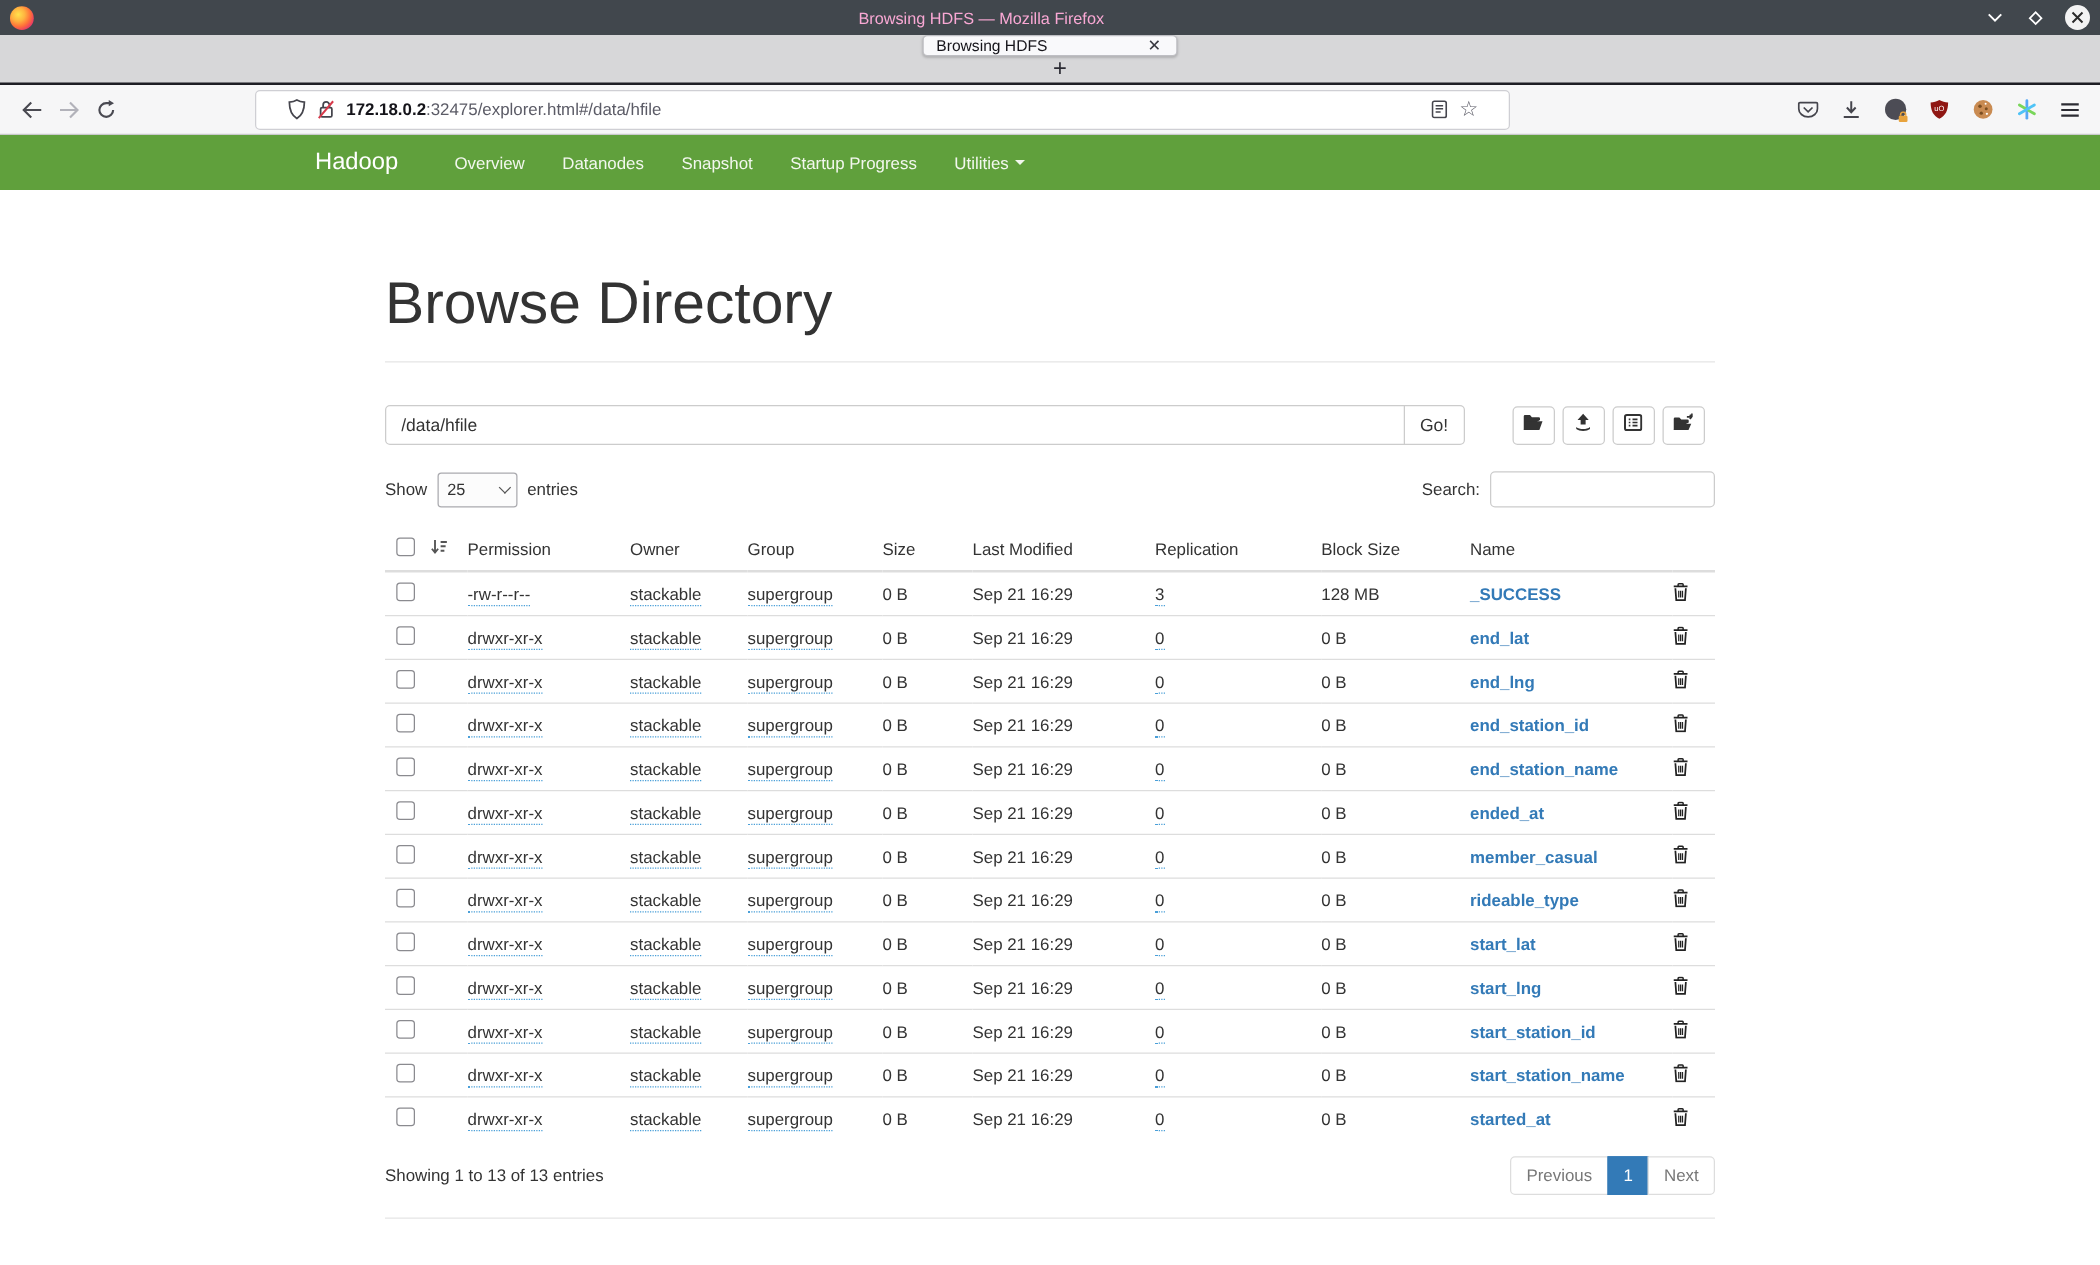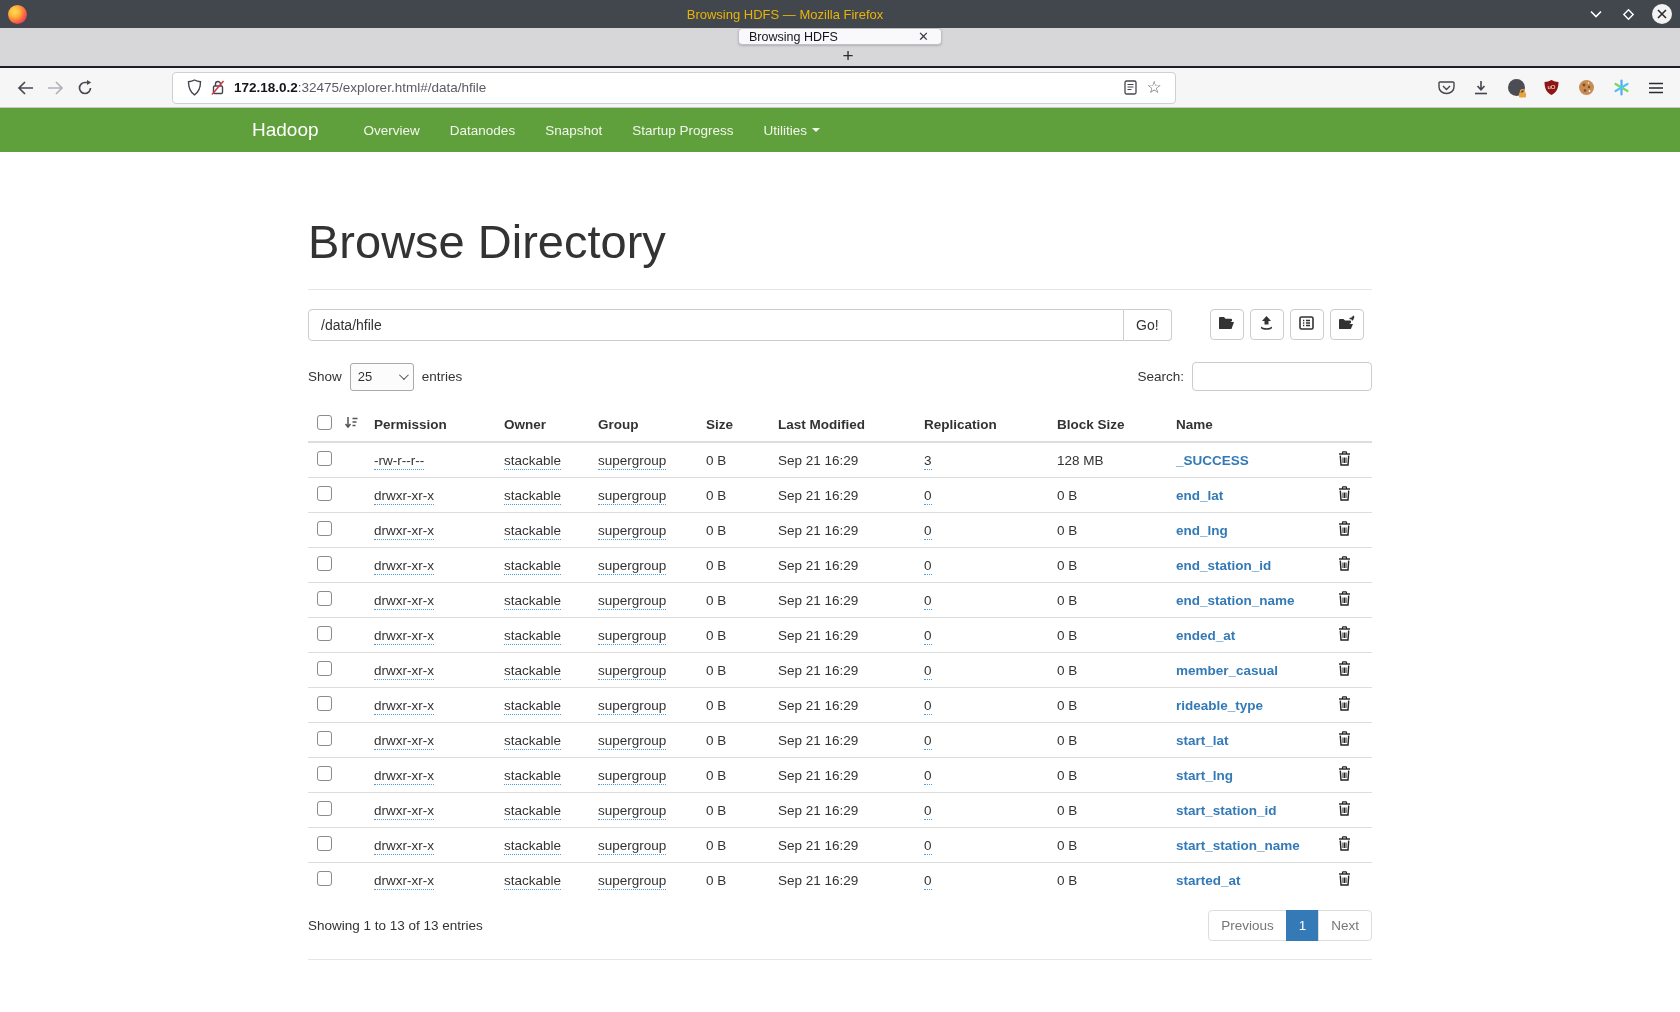--- a/index.html
+++ b/index.html
@@ -2,40 +2,40 @@
 <html><head>
 <meta charset="utf-8">
 <style>
   * { margin:0; padding:0; box-sizing:border-box; }
   html,body { width:1680px; height:1012px; background:#fff; font-family:"Liberation Sans", sans-serif; overflow:hidden; }
 
   
   .titlebar { height:28px; background:#41474d; display:flex; align-items:center; padding:0 8px; position:relative; }
   .ff-logo { width:19px; height:19px; border-radius:50%;
     background:radial-gradient(circle at 35% 35%, #ffe14d 0%, #ffb340 30%, #ff7139 55%, #e3306e 80%, #722291 100%); }
-  .win-title { position:absolute; left:0; right:110px; text-align:center; color:#eab308; font-size:13px; }
+  .win-title { position:absolute; left:0; right:110px; text-align:center; color:#f9a8d4; font-size:13px; }
   .win-controls { margin-left:auto; display:flex; align-items:center; gap:16px; }
   .wc { width:16px; height:16px; display:flex; align-items:center; justify-content:center; color:#fff; }
   .wc svg { display:block; }
   .wc-close { width:20px; height:20px; background:#f3f3f3; border-radius:50%; color:#2b2b2b; }
 
   
   .tabbar { height:40px; background:#d7d7d9; display:flex; align-items:center; padding:0 4px; border-bottom:2px solid #1d1d24;flex-direction:column; }
   .tab { width:204px; height:32px; background:#f9f9fb; border:1px solid #bfbfc4; border-radius:4px; box-shadow:0 1px 2px rgba(0,0,0,.18);
     display:flex; align-items:center; padding:0 10px; }
   .tab-title { font-size:12.5px; color:#15141a; flex:1; white-space:nowrap; overflow:hidden; }
   .tab-close { color:#3a3a42; font-size:13px; padding:0 2px; }
   .newtab-btn { margin-left:16px; color:#2b2b33; font-size:19px; font-weight:400; padding:0 6px; }
 
   
   .toolbar { height:40px; background:#f6f6f7; border-bottom:1px solid #c9c9cc; display:flex; align-items:center; padding:0 10px; }
   .nav-ic { width:30px; height:28px; display:flex; align-items:center; justify-content:center; color:#47474f; font-size:17px; }
   .nav-ic.disabled { color:#b2b2ba; }
-  .urlbar { flex:0 0 auto; width:1004px; height:32px; margin-left:72px; background:#fff; border:1px solid #cfcfd4; border-radius:4px;
-    display:flex; align-items:center; padding:0 9px; }
+  .urlbar { flex:0 0 auto; width:1004px; height:32px; margin-left:104px; background:#fff; border:1px solid #cfcfd4; border-radius:4px;
+    display:flex; align-items:center; padding:0 20px; }
   .urlbar .ic { display:flex; align-items:center; justify-content:center; width:24px; height:24px; }
   .url-text { flex:1; font-size:13.5px; color:#5b5b66; margin-left:4px; white-space:nowrap; overflow:hidden; }
   .url-host { color:#15141a; font-weight:700; }
   .toolbar-right { margin-left:auto; display:flex; align-items:center; gap:7px; }
   .tr-ic { width:28px; height:28px; display:flex; align-items:center; justify-content:center; }
   .circle-ext { width:17px; height:17px; border-radius:50%; background:#4c4c55; position:relative; }
   .circle-ext svg { position:absolute; right:-2px; bottom:-2px; }
   .star-glyph { font-size:17px; color:#5b5b66; line-height:1; }
 
   
@@ -43,37 +43,37 @@
   .hnav-inner { width:1176px; margin:0 auto; display:flex; align-items:center; height:100%; }
   .brand { color:#fff; font-size:19px; padding:0 16px 0 0; margin-right:14px; }
   .hnav-item { color:#f2f7ee; font-size:13.5px; padding:0 15px; height:100%; display:flex; align-items:center; }
   .caret { display:inline-block; margin-left:5px; width:0; height:0; border-left:4px solid transparent; border-right:4px solid transparent; border-top:4px solid #f2f7ee; }
 
   
   .container { width:1064px; margin:0 auto; }
   h1.page-title { margin-top:62px; font-size:47px; font-weight:400; color:#333; }
   hr.rule { border:none; border-top:1px solid #e5e5e5; margin:20px 0 0 0; }
 
-  .path-row { margin-top:19px; display:flex; align-items:flex-start; }
+  .path-row { margin-top:34px; display:flex; align-items:center; }
   .path-input { width:816px; height:32px; border:1px solid #ccc; border-radius:4px 0 0 4px; padding:0 12px; font-size:14px; color:#333; font-family:inherit; }
   .go-btn { height:32px; border:1px solid #ccc; border-left:none; background:#fff; border-radius:0 4px 4px 0; font-size:14px; color:#333; padding:0 12px; font-family:inherit; }
   .icon-btns { margin-left:38px; display:flex; gap:6px; }
   .ibtn { width:34px; height:31px; background:#fff; border:1px solid #ccc; border-radius:4px; display:flex; align-items:center; justify-content:center; color:#333; }
 
   .controls-row { margin-top:21px; display:flex; align-items:center; }
   .show-label, .entries-label, .search-label { font-size:13.5px; color:#333; }
   .length-select { margin:0 8px; width:64px; height:28px; border:1px solid #a9a9ae; border-radius:3px; background:#fcfcfc; display:flex; align-items:center; padding:0 7px; font-size:13px; color:#333; }
   .length-select .chev { margin-left:auto; width:7px; height:7px; border-right:1.5px solid #555; border-bottom:1.5px solid #555; transform:rotate(45deg) translateY(-2px); }
   .search-wrap { margin-left:auto; display:flex; align-items:center; }
   .search-input { margin-left:8px; width:180px; height:29px; border:1px solid #ccc; border-radius:4px; padding:0 8px; font-size:13px; }
 
   
   table.explorer { width:1064px; border-collapse:collapse; margin-top:16px; table-layout:fixed; }
   th, td { text-align:left; font-size:13.5px; color:#333; padding:8px 8px 8px 0; vertical-align:middle; }
-  th { font-weight:700; border-bottom:2px solid #ddd; font-size:13.5px; position:relative; }
+  th { font-weight:400; border-bottom:2px solid #ddd; font-size:13.5px; position:relative; }
   td { border-top:1px solid #ddd; }
   tr:first-child td { border-top:none; }
   .cell-first { padding-left:9px; }
   .checkbox { display:inline-block; width:15px; height:15px; border:1px solid #8a8a8f; border-radius:3px; background:#fff; }
   .editable { border-bottom:1px dotted #4a9fd8; padding-bottom:1px;text-align:center; }
   a.name-link { color:#337ab7; text-decoration:none;font-weight:bold; }
   .trash { color:#222; display:inline-block; }
 
   
   .table-footer { display:flex; align-items:center; margin-top:13px; }

